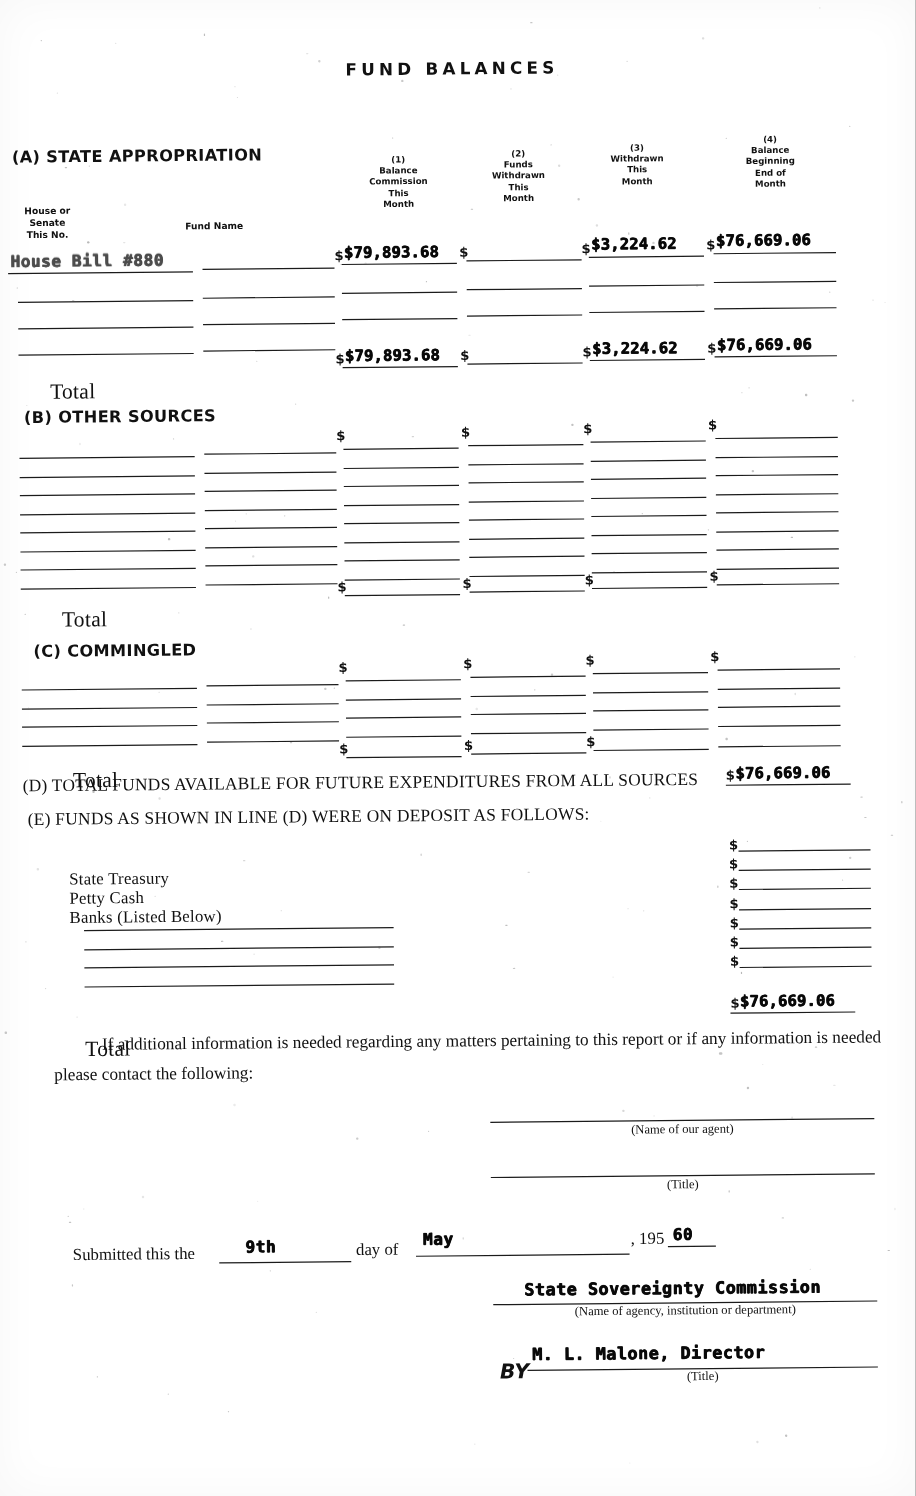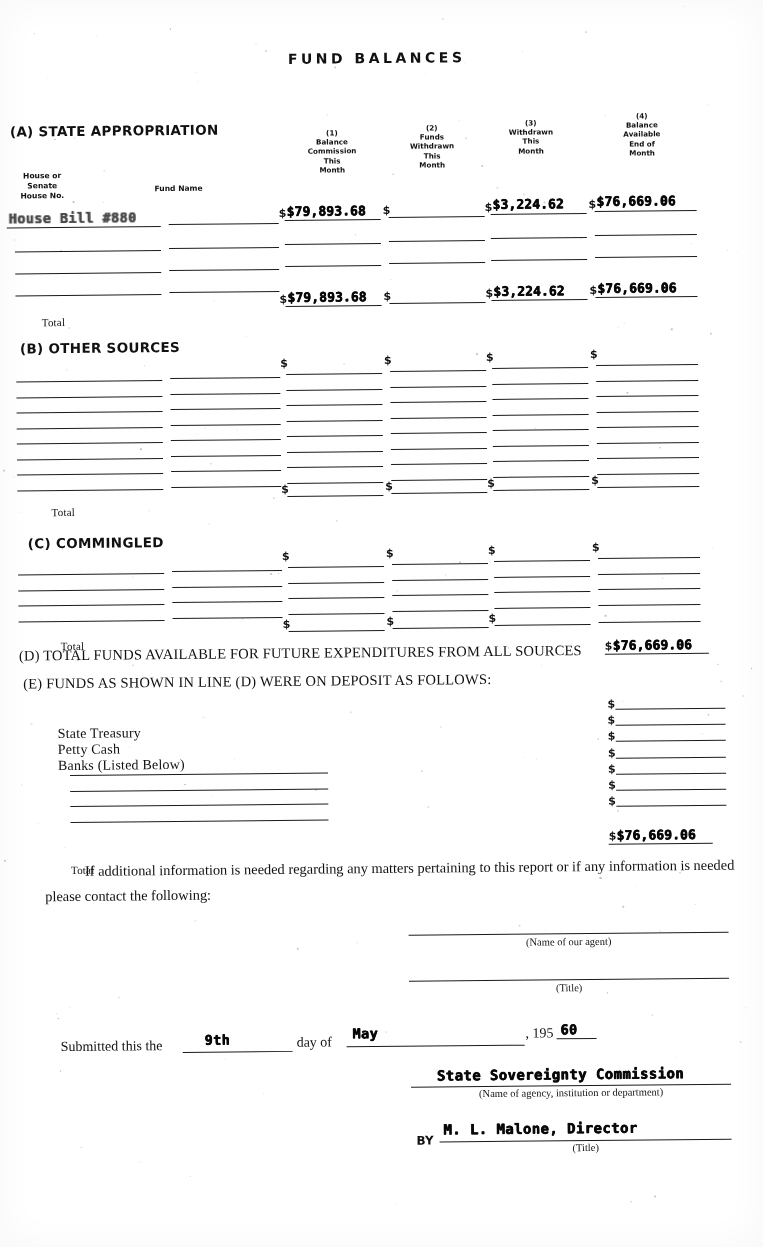--- a/index.html
+++ b/index.html
@@ -54,21 +54,21 @@
     font-family: "DejaVu Sans", sans-serif;
     font-weight: bold;
     font-size: 13.5px;
     letter-spacing: .3px;
     color: #111;
     white-space: nowrap;
   }
   .sec-label.serif {
     font-family: "Liberation Serif", serif;
     font-weight: normal;
-    font-size: 11px;
+    font-size: 18px;
     letter-spacing: .2px;
   }
 
   
   .col-head {
     position: absolute;
     width: 96px;
     text-align: center;
     font-family: "DejaVu Sans", sans-serif;
     font-weight: bold;
@@ -179,29 +179,29 @@
     </div>
     <div class="col-head" style="left:487px; top:120px;">
       <span class="num">(3)</span>
       <span>Withdrawn</span><br>
       <span>This</span><br>
       <span>Month</span>
     </div>
     <div class="col-head" style="left:598px; top:114px;">
       <span class="num">(4)</span>
       <span>Balance</span><br>
-      <span>Available</span><br>
+      <span>Beginning</span><br>
       <span>End of</span><br>
       <span>Month</span>
     </div>
 
     <div class="rowhead c" style="left:24px; top:168px;">
       <span>House or</span><br>
       <span>Senate</span><br>
-      <span>House No.</span>
+      <span>This No.</span>
     </div>
     <div class="rowhead" style="left:158px; top:182px;">Fund Name</div>
 
     <div class="rule" style="left:10px;  top:224px; width:154px;"></div>
     <div class="rule" style="left:172px; top:222px; width:110px;"></div>
     <div class="rule" style="left:288px; top:219px; width:96px;"></div>
     <div class="rule" style="left:392px; top:217px; width:96px;"></div>
     <div class="rule" style="left:494px; top:215px; width:96px;"></div>
     <div class="rule" style="left:598px; top:213px; width:102px;"></div>
     <div class="dollar" style="left:282px; top:207px;">$</div>
@@ -415,21 +415,21 @@
     <div class="rule thin" style="left:342px; top:1046px; width:178px;"></div>
     <div class="tw" style="left:348px; top:1025px;">May</div>
     <div class="inline-serif" style="left:521px; top:1027px;">, 195</div>
     <div class="tw" style="left:556px; top:1023px;">60</div>
     <div class="rule thin" style="left:552px; top:1040px; width:40px;"></div>
 
     <div class="tw" style="left:432px; top:1068px; font-size:14px;">State Sovereignty Commission</div>
     <div class="rule thin" style="left:406px; top:1087px; width:320px;"></div>
     <div class="caption" style="left:406px; top:1089px; width:320px;">(Name of agency, institution or department)</div>
 
-    <div class="inline-serif" style="left:411px; top:1134px; font-weight:bold; font-family:'DejaVu Sans',sans-serif; font-size:12px;">BY</div>
+    <div class="inline-serif" style="left:411px; top:1134px; font-weight:bold; font-family:'DejaVu Sans',sans-serif; font-size:17px;font-style:italic;">BY</div>
     <div class="tw" style="left:438px; top:1122px; font-size:14px;">M. L. Malone, Director</div>
     <div class="rule thin" style="left:434px; top:1142px; width:292px;"></div>
     <div class="caption" style="left:434px; top:1144px; width:292px;">(Title)</div>
 
   <div class="speck" style="width: 0.868553px; height: 0.868553px; left: 389.322px; top: 1202.78px; opacity: 0.162545;"></div>
       <div class="speck" style="width: 1.30714px; height: 1.30714px; left: 70.5484px; top: 324.255px; opacity: 0.340067;"></div>
       <div class="speck" style="width: 1.25948px; height: 1.25948px; left: 541.228px; top: 930.514px; opacity: 0.181175;"></div>
       <div class="speck" style="width: 1.92148px; height: 1.92148px; left: 344.883px; top: 362.537px; opacity: 0.259776;"></div>
       <div class="speck" style="width: 1.33097px; height: 1.33097px; left: 260.403px; top: 42.5731px; opacity: 0.160193;"></div>
       <div class="speck" style="width: 0.924126px; height: 0.924126px; left: 739.988px; top: 254.845px; opacity: 0.161747;"></div>

